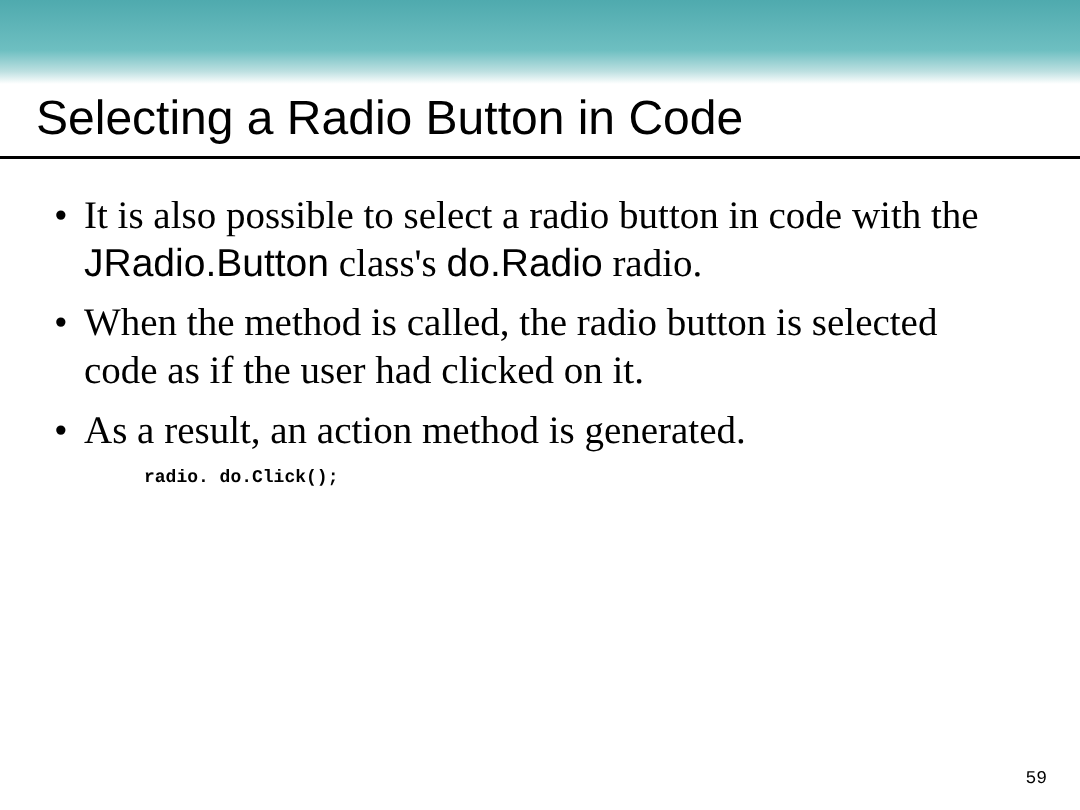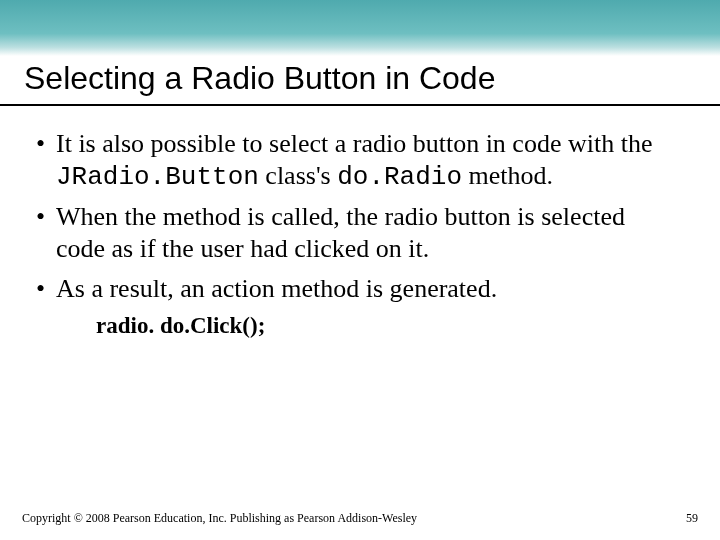--- a/index.html
+++ b/index.html
@@ -59,71 +59,71 @@
   .bullet .dot {
     width: 20px;
     flex: 0 0 20px;
     text-align: left;
     font-size: 26px;
   }
   .bullet .txt {
     flex: 1;
   }
   .mono {
-    font-family: Liberation Mono, monospace;
+    font-family: Liberation Sans, sans-serif;
   }
   .code-line {
-    font-family: Liberation Serif, serif;
+    font-family: Liberation Mono, monospace;
     font-weight: bold;
-    font-size: 23px;
+    font-size: 12px;
     margin-left: 60px;
     margin-top: 8px;
   }
   .footer-left {
     position: absolute;
     bottom: 14px;
     left: 22px;
     font-size: 12px;
     color: #000;
   }
   .footer-right {
     position: absolute;
     bottom: 14px;
     right: 22px;
     font-size: 12px;
     color: #000;
+    font-family: Liberation Mono, monospace;
   }
 </style>
 </head>
 <body>
 
 <div class="slide">
   <div class="top-band"></div>
 
   <div class="title">Selecting a Radio Button in Code</div>
   <div class="title-underline"></div>
 
   <div class="content">
 
     <div class="bullet">
       <div class="dot">•</div>
       <div class="txt">
-        <span>It is also possible to select a radio button in code with the </span><span class="mono">JRadio.Button</span><span> class's </span><span class="mono">do.Radio</span><span> method.</span>
+        <span>It is also possible to select a radio button in code with the </span><span class="mono">JRadio.Button</span><span> class's </span><span class="mono">do.Radio</span><span> radio.</span>
       </div>
     </div>
 
     <div class="bullet">
       <div class="dot">•</div>
       <div class="txt">When the method is called, the radio button is selected code as if the user had clicked on it.</div>
     </div>
 
     <div class="bullet">
       <div class="dot">•</div>
       <div class="txt">As a result, an action method is generated.</div>
     </div>
 
     <div class="code-line">radio. do.Click();</div>
 
   </div>
 
-  <div class="footer-left">Copyright © 2008 Pearson Education, Inc. Publishing as Pearson Addison-Wesley</div>
   <div class="footer-right">59</div>
 </div>
 
 </body></html>

